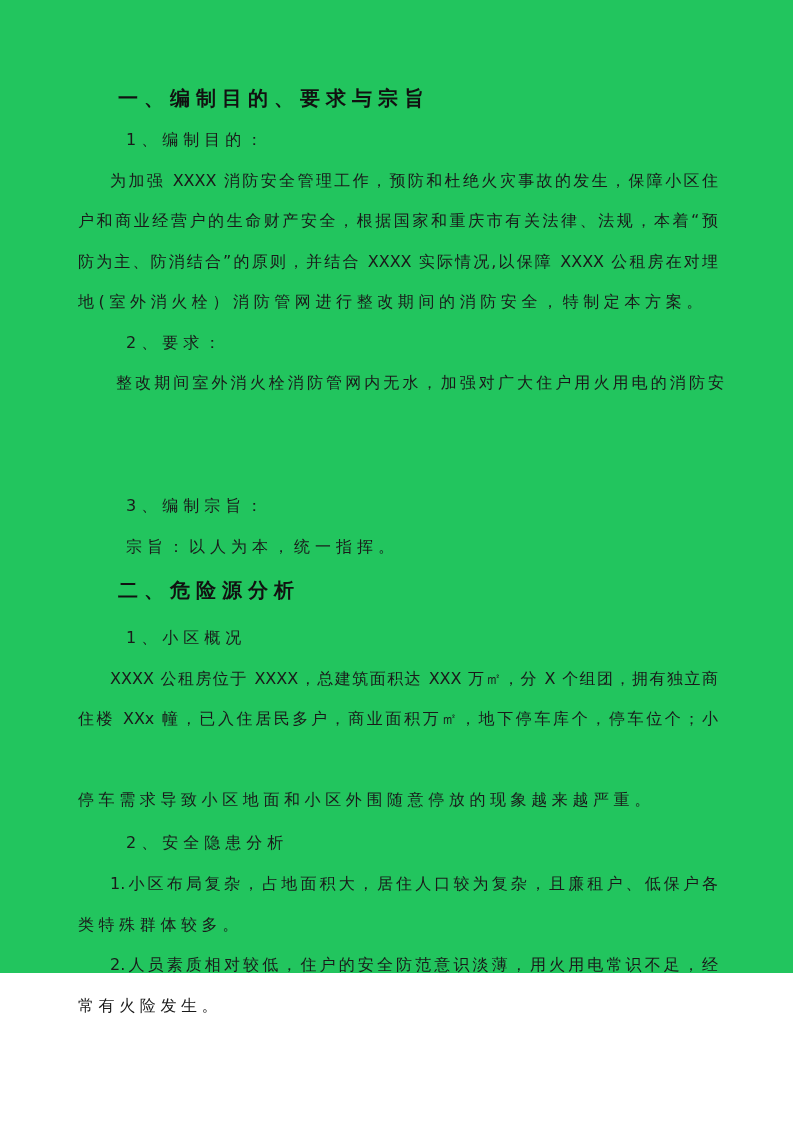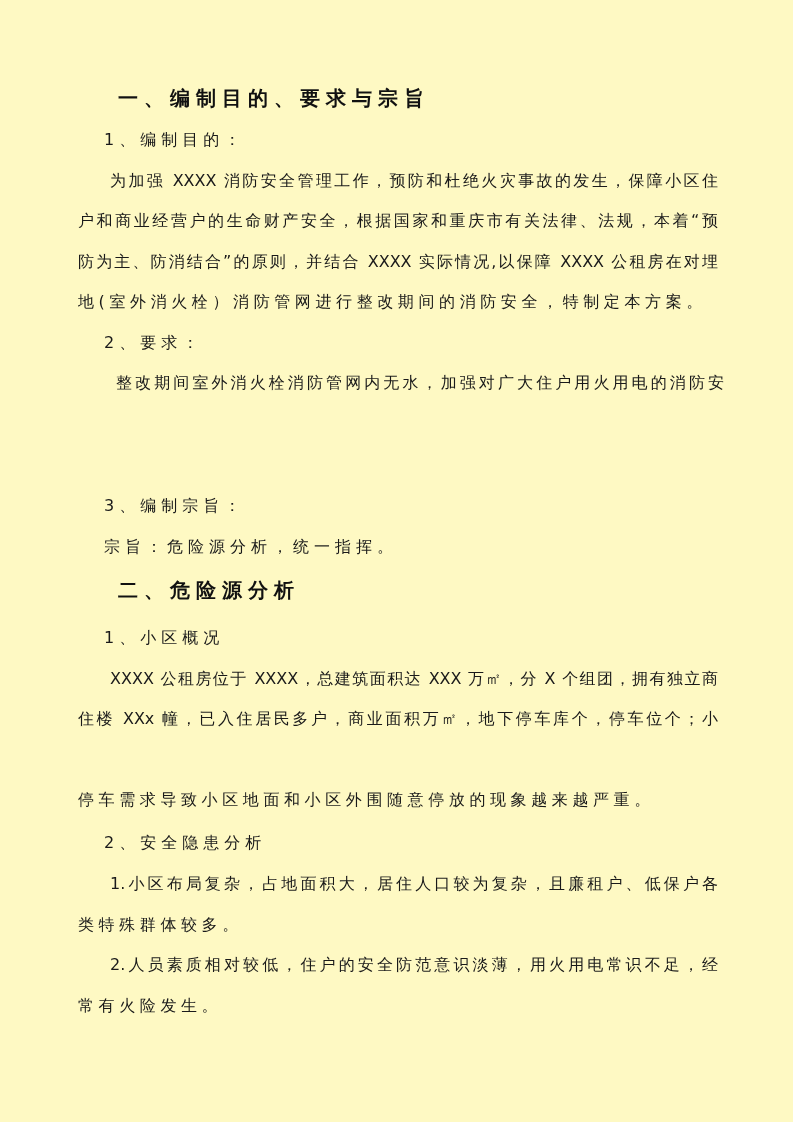--- a/index.html
+++ b/index.html
@@ -1,22 +1,22 @@
 <!DOCTYPE html>
 <html><head>
 <meta charset="utf-8">
 <style>
   html, body { margin: 0; padding: 0; background: #ffffff; }
   body { width: 793px; height: 1122px; position: relative; overflow: hidden;
          font-family: "DejaVu Sans", "Liberation Sans", sans-serif; color: #111; }
-  .page { position: absolute; left: 0; top: 0; width: 793px; height: 1122px; background: #fef9c3; }
+  .page { position: absolute; left: 0; top: 0; width: 793px; height: 973px; background: #22c55e; }
   .ln { position: absolute; left: 78px; white-space: nowrap; font-size: 16px; line-height: 20px;
         letter-spacing: 9.6px; color: #1a1a1a; }
   .ln.full { width: 640px; text-align: justify; text-align-last: justify; letter-spacing: 0; }
-  .ind { left: 104px; }
+  .ind { left: 126px; }
   .h1 { font-size: 20px; font-weight: bold; left: 118px; letter-spacing: 6px; color: #111; }
 </style>
 </head>
 <body>
 
 <div class="page">
 
   <div class="ln h1" style="top:88px">一、编制目的、要求与宗旨</div>
 
   <div class="ln ind" style="top:130px;letter-spacing:5px">1、编制目的：</div>
@@ -25,21 +25,21 @@
   <div class="ln full" style="top:211px">户和商业经营户的生命财产安全，根据国家和重庆市有关法律、法规，本着“预</div>
   <div class="ln full" style="top:252px">防为主、防消结合”的原则，并结合 XXXX 实际情况,以保障 XXXX 公租房在对埋</div>
   <div class="ln" style="top:292px;letter-spacing:4.6px">地(室外消火栓）消防管网进行整改期间的消防安全，特制定本方案。</div>
 
   <div class="ln ind" style="top:333px;letter-spacing:5px">2、要求：</div>
 
   <div class="ln full" style="top:373px;left:116px;width:608px">整改期间室外消火栓消防管网内无水，加强对广大住户用火用电的消防安</div>
 
   <div class="ln ind" style="top:496px;letter-spacing:5px">3、编制宗旨：</div>
 
-  <div class="ln ind" style="top:537px;letter-spacing:5px">宗旨：危险源分析，统一指挥。</div>
+  <div class="ln ind" style="top:537px;letter-spacing:5px">宗旨：以人为本，统一指挥。</div>
 
   <div class="ln h1" style="top:580px">二、危险源分析</div>
 
   <div class="ln ind" style="top:628px;letter-spacing:5px">1、小区概况</div>
 
   <div class="ln full" style="top:669px;left:110px;width:608px">XXXX 公租房位于 XXXX，总建筑面积达 XXX 万㎡，分 X 个组团，拥有独立商</div>
   <div class="ln full" style="top:709px">住楼 XXx 幢，已入住居民多户，商业面积万㎡，地下停车库个，停车位个；小</div>
   <div class="ln" style="top:790px;letter-spacing:4.6px">停车需求导致小区地面和小区外围随意停放的现象越来越严重。</div>
 
   <div class="ln ind" style="top:833px;letter-spacing:5px">2、安全隐患分析</div>

